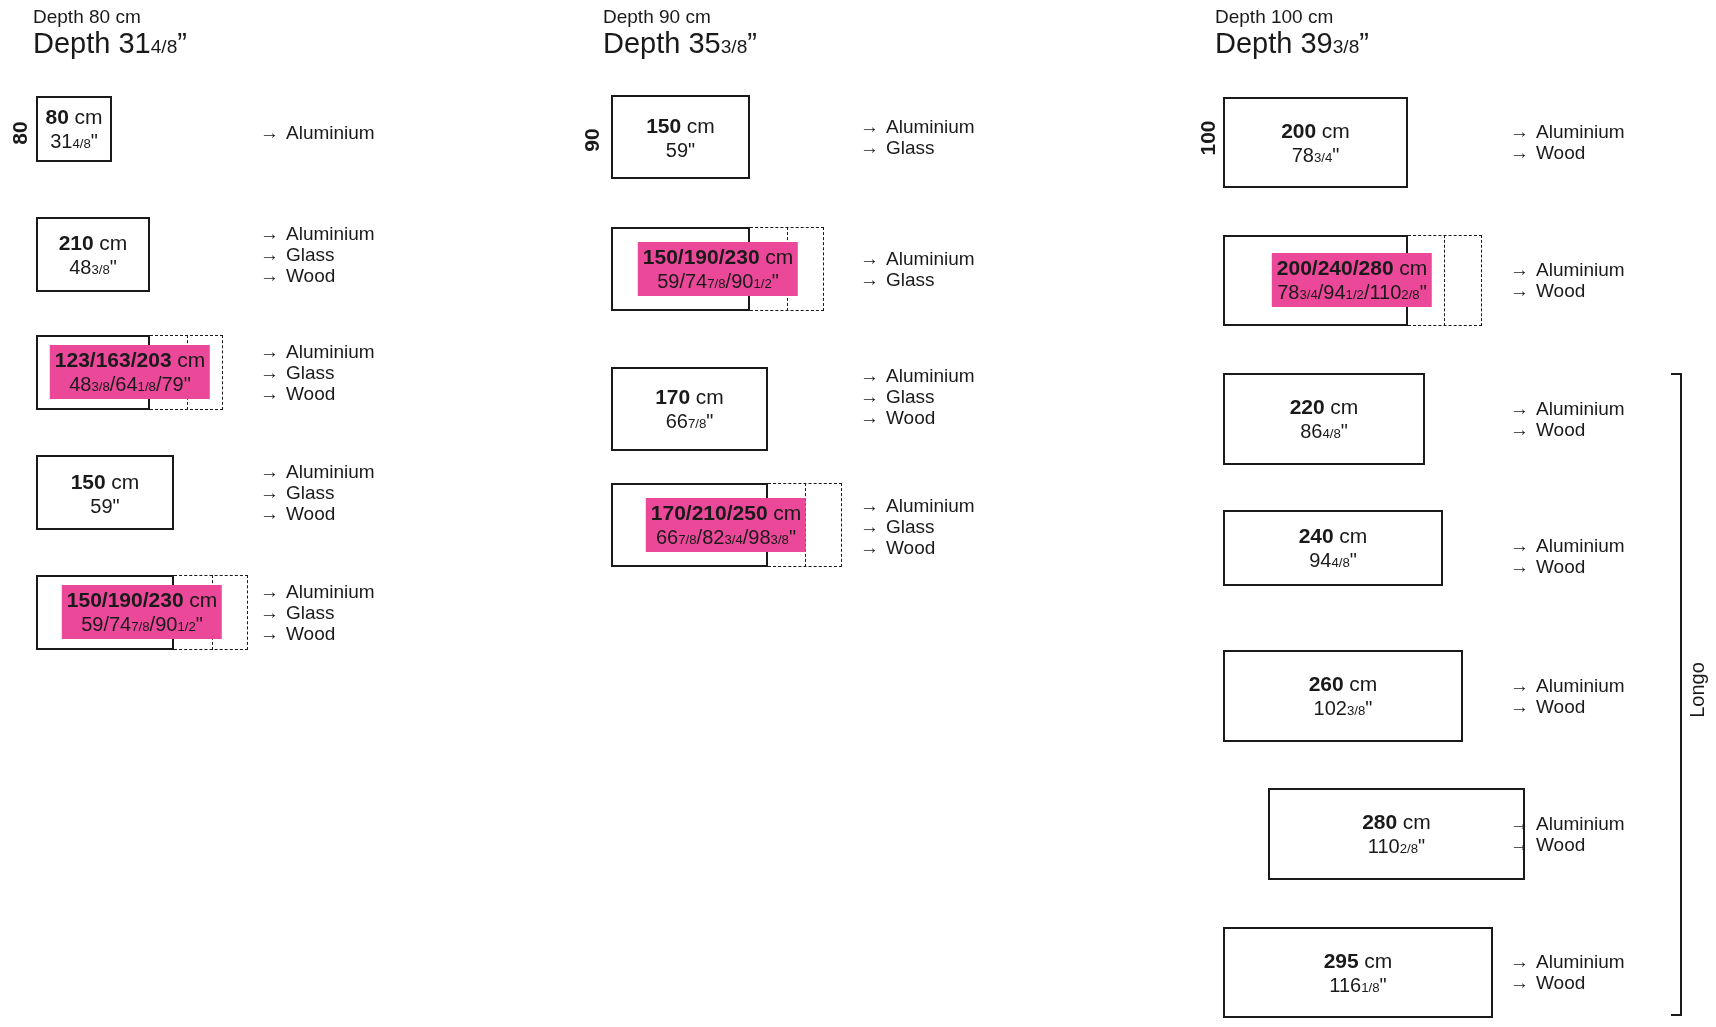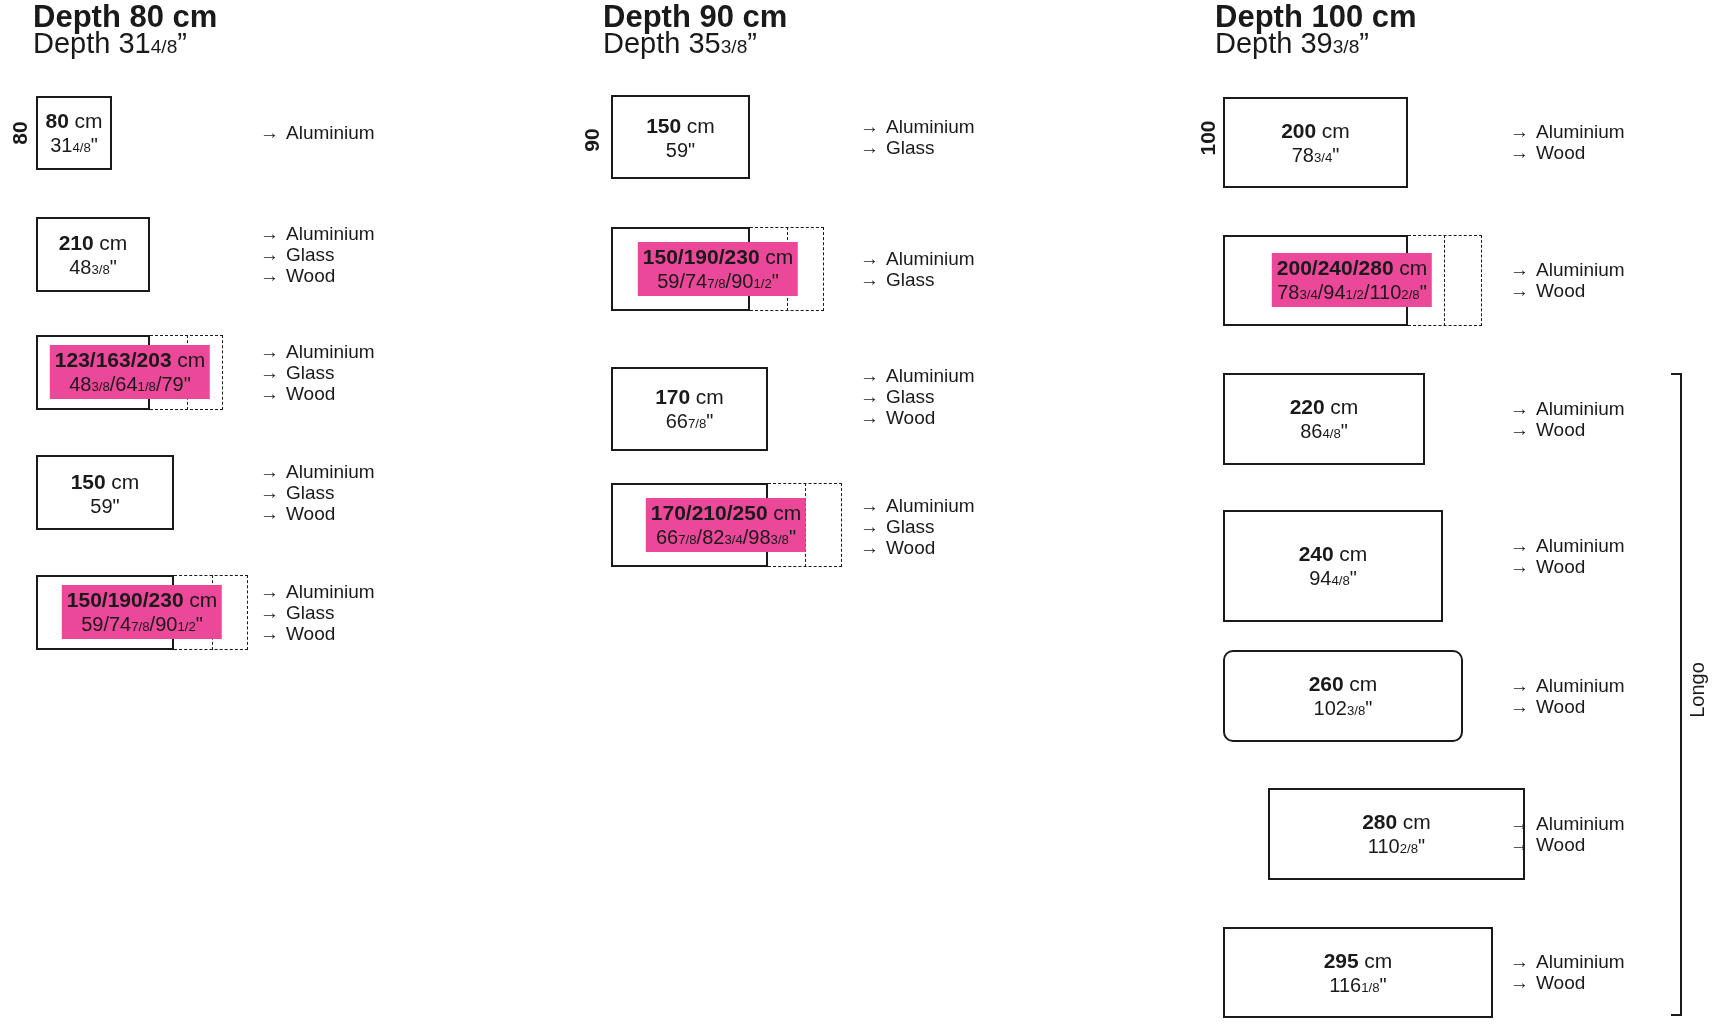--- a/index.html
+++ b/index.html
@@ -3,21 +3,21 @@
 <meta charset="utf-8">
 <style>
   :root { --ink: #1a1a1a; }
   * { margin: 0; padding: 0; }
   body { background: #ffffff; }
   #canvas {
     position: relative; width: 1716px; height: 1027px;
     background: #ffffff; color: var(--ink);
     font-family: "Liberation Sans", sans-serif; overflow: hidden;
   }
-  .col-title { position: absolute; font-weight: bold; font-size: 31px; line-height: 27px; white-space: nowrap; }
+  .col-title { position: absolute; font-weight: normal; font-size: 19px; line-height: 27px; white-space: nowrap; }
   .col-sub { position: absolute; font-size: 29px; line-height: 27px; white-space: nowrap; }
   .fracline span:nth-child(even) { font-size: 0.66em; }
   .vlabel { position: absolute; font-weight: bold; font-size: 21px; line-height: 24px; text-align: center; transform: rotate(-90deg); white-space: nowrap; }
   .box {
     position: absolute; box-sizing: border-box; border: 2.5px solid var(--ink);
     display: flex; flex-direction: column; align-items: center; justify-content: center;
     text-align: center;
   }
   .extrow { position: absolute; }
   .solid-rect { position: absolute; left: 0; top: 0; box-sizing: border-box; border: 2.5px solid var(--ink); }
@@ -39,21 +39,21 @@
 </style>
 </head>
 <body>
 
 <div id="canvas">
 
   <div class="col-title" style="left:33px; top:3px;">Depth 80 cm</div>
   <div class="col-sub fracline" style="left:33px; top:30px;"><span>Depth 31</span><span>4/8</span><span>”</span></div>
   <div class="vlabel" style="left:5px; top:121px; width:30px;">80</div>
 
-  <div class="box" style="left:36px; top:96px; width:76px; height:74px;">
+  <div class="box" style="left:36px; top:96px; width:76px; height:66px;">
     <div class="cm-line"><span class="num">80</span><span class="unit">cm</span></div>
     <div class="in-line fracline"><span>31</span><span>4/8</span><span>"</span></div>
   </div>
   <div class="mats" style="left:260px; top:122px;">
     <div class="mat-line"><span class="arr">→</span><span>Aluminium</span></div>
   </div>
 
   <div class="box" style="left:36px; top:217px; width:114px; height:75px;">
     <div class="cm-line"><span class="num">210</span><span class="unit">cm</span></div>
     <div class="in-line fracline"><span>48</span><span>3/8</span><span>"</span></div>
@@ -185,30 +185,30 @@
 
   <div class="box" style="left:1223px; top:373px; width:202px; height:92px;">
     <div class="cm-line"><span class="num">220</span><span class="unit">cm</span></div>
     <div class="in-line fracline"><span>86</span><span>4/8</span><span>"</span></div>
   </div>
   <div class="mats" style="left:1510px; top:398px;">
     <div class="mat-line"><span class="arr">→</span><span>Aluminium</span></div>
     <div class="mat-line"><span class="arr">→</span><span>Wood</span></div>
   </div>
 
-  <div class="box" style="left:1223px; top:510px; width:220px; height:112px;">
+  <div class="box" style="left:1223px; top:510px; width:220px; height:76px;">
     <div class="cm-line"><span class="num">240</span><span class="unit">cm</span></div>
     <div class="in-line fracline"><span>94</span><span>4/8</span><span>"</span></div>
   </div>
   <div class="mats" style="left:1510px; top:535px;">
     <div class="mat-line"><span class="arr">→</span><span>Aluminium</span></div>
     <div class="mat-line"><span class="arr">→</span><span>Wood</span></div>
   </div>
 
-  <div class="box" style="left:1223px; top:650px; width:240px; height:92px;border-radius:10px;">
+  <div class="box" style="left:1223px; top:650px; width:240px; height:92px;">
     <div class="cm-line"><span class="num">260</span><span class="unit">cm</span></div>
     <div class="in-line fracline"><span>102</span><span>3/8</span><span>"</span></div>
   </div>
   <div class="mats" style="left:1510px; top:675px;">
     <div class="mat-line"><span class="arr">→</span><span>Aluminium</span></div>
     <div class="mat-line"><span class="arr">→</span><span>Wood</span></div>
   </div>
 
   <div class="box" style="left:1223px; top:788px; width:257px; height:92px;margin-left:45px;">
     <div class="cm-line"><span class="num">280</span><span class="unit">cm</span></div>

